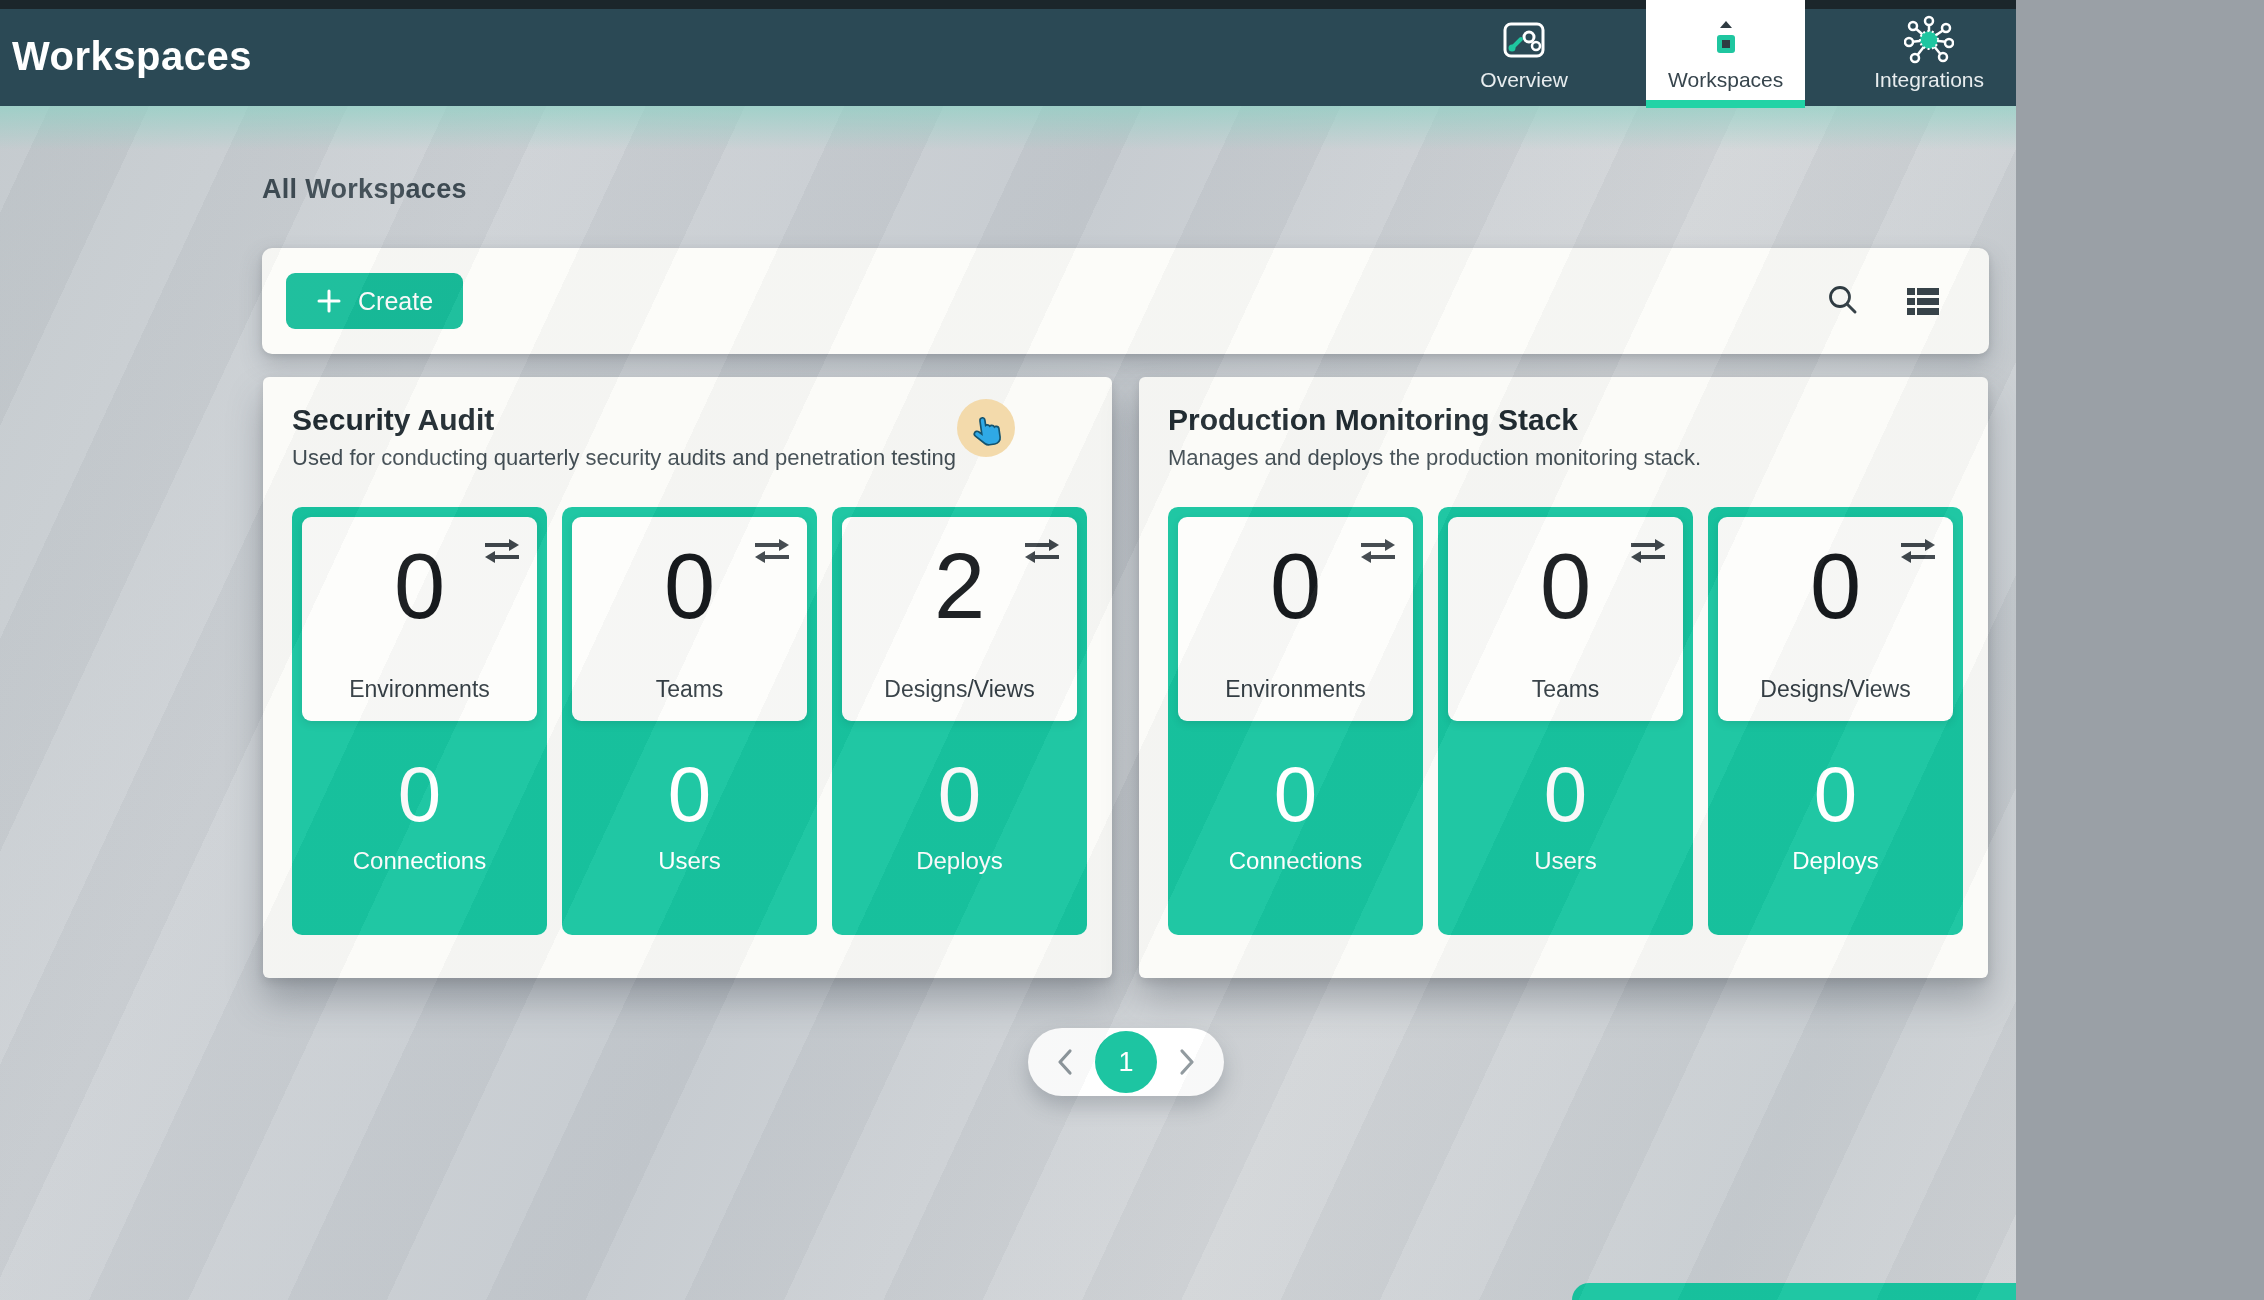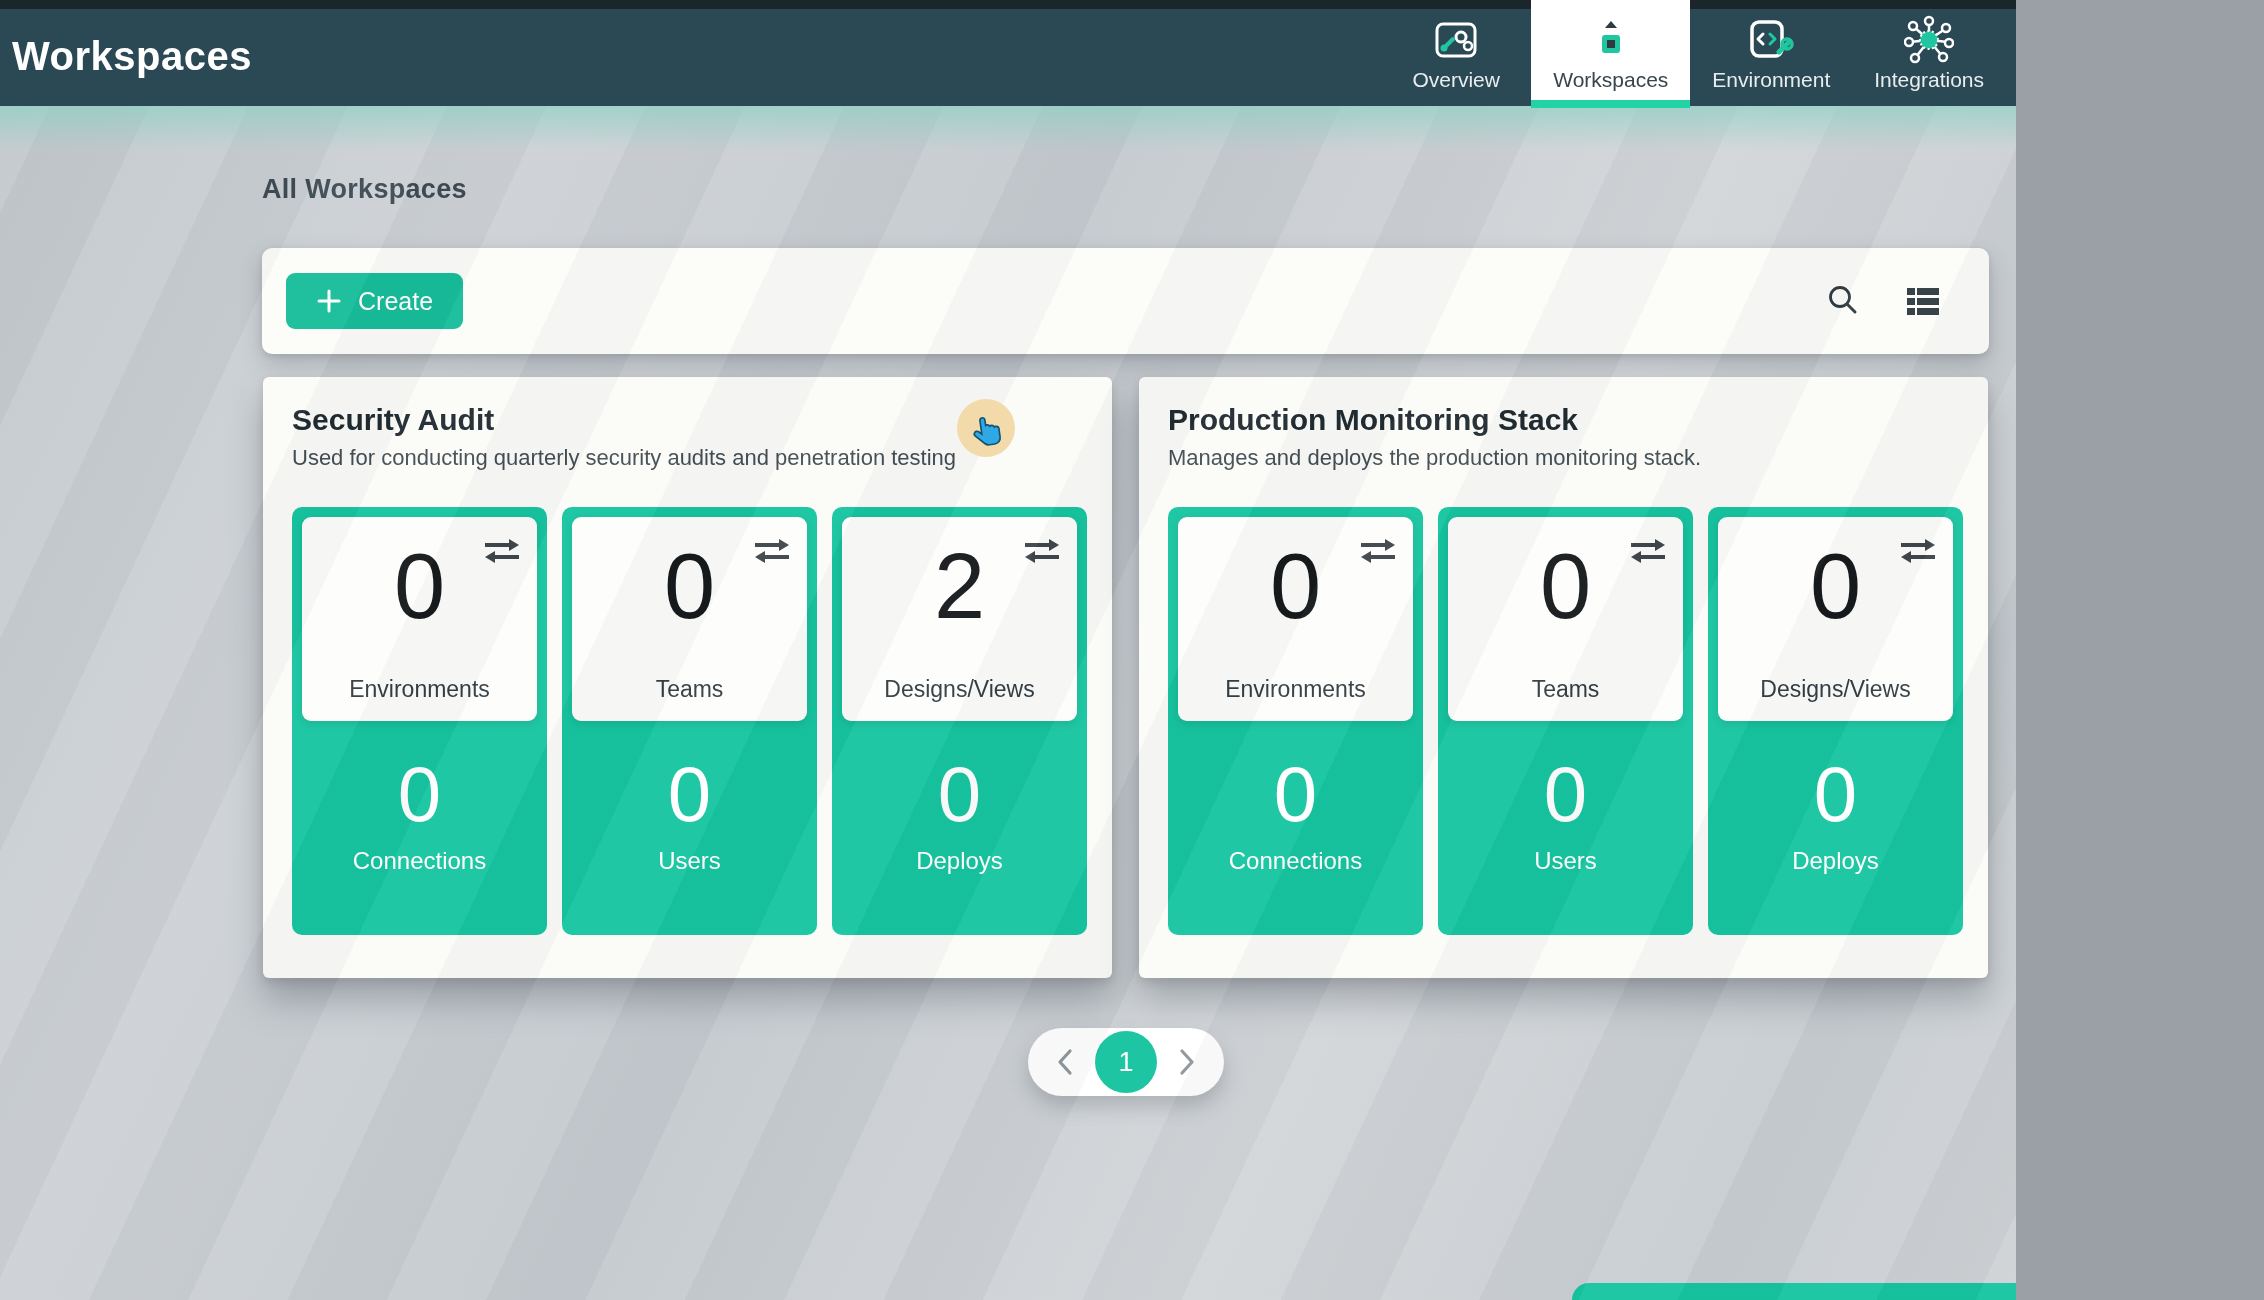--- a/index.html
+++ b/index.html
@@ -23,21 +23,21 @@
   .top-strip { position:absolute; left:0; top:0; width:100%; height:9px; background:#1b262b; }
   .header-title {
     position:absolute; left:12px; top:34px; color:#ffffff;
     font-size:40px; font-weight:bold; letter-spacing:0.5px;
   }
   .header-fade {
     position:absolute; left:0; top:106px; width:100%; height:44px; z-index:4;
     background:linear-gradient(to bottom, rgba(138,209,195,0.65), rgba(138,209,195,0));
     pointer-events:none;
   }
-  .nav { position:absolute; right:10px; top:0; height:106px; display:flex; }
+  .nav { position:absolute; right:10px; top:0; height:106px; display:flex;gap:47px; }
   .nav-tab {
     position:relative; height:106px; min-width:150px; padding:0 22px;
     display:flex; flex-direction:column; align-items:center; justify-content:flex-end;
     color:#e8edef; cursor:pointer;
   }
   .nav-tab .tab-icon { position:absolute; top:16px; left:50%; transform:translateX(-50%); height:48px; display:flex; align-items:center; }
   .nav-tab .tab-label { font-size:21px; padding-bottom:14px; }
   .nav-tab.active { background:#ffffff; color:#37454d; }
   .nav-tab.active::after {
     content:""; position:absolute; left:0; right:0; bottom:-2px; height:8px;
@@ -159,32 +159,20 @@
         <span class="tab-icon">
           <svg width="30" height="46" viewBox="0 0 30 46">
             <polygon points="15,4 21,11 9,11" fill="#2f3b42"></polygon>
             <rect x="6" y="18" width="18" height="18" rx="3" fill="#1fc6a0"></rect>
             <rect x="11" y="23" width="8" height="8" fill="#2f3b42"></rect>
           </svg>
         </span>
         <span class="tab-label">Workspaces</span>
       </div>
 
-      <div class="nav-tab">
-        <span class="tab-icon">
-          <svg width="50" height="44" viewBox="0 0 50 44">
-            <rect x="6" y="4" width="30" height="34" rx="7" fill="none" stroke="#ffffff" stroke-width="3.5"></rect>
-            <path d="M17 16 l-5 5 l5 5" fill="none" stroke="#ffffff" stroke-width="3" stroke-linecap="round" stroke-linejoin="round"></path>
-            <path d="M24 16 l5 5 l-5 5" fill="none" stroke="#1fc6a0" stroke-width="3" stroke-linecap="round" stroke-linejoin="round"></path>
-            <path d="M33 34 L42 25" stroke="#1fc6a0" stroke-width="5" stroke-linecap="round"></path>
-            <circle cx="41" cy="26" r="5" fill="none" stroke="#1fc6a0" stroke-width="3.5"></circle>
-          </svg>
-        </span>
-        <span class="tab-label">Environment</span>
-      </div>
 
       <div class="nav-tab">
         <span class="tab-icon">
           <svg width="50" height="50" viewBox="0 0 50 50">
             <g stroke="#ffffff" stroke-width="2.5">
               <line x1="25" y1="25" x2="25" y2="7"></line>
               <line x1="25" y1="25" x2="41" y2="14"></line>
               <line x1="25" y1="25" x2="44" y2="27"></line>
               <line x1="25" y1="25" x2="38" y2="41"></line>
               <line x1="25" y1="25" x2="12" y2="42"></line>

